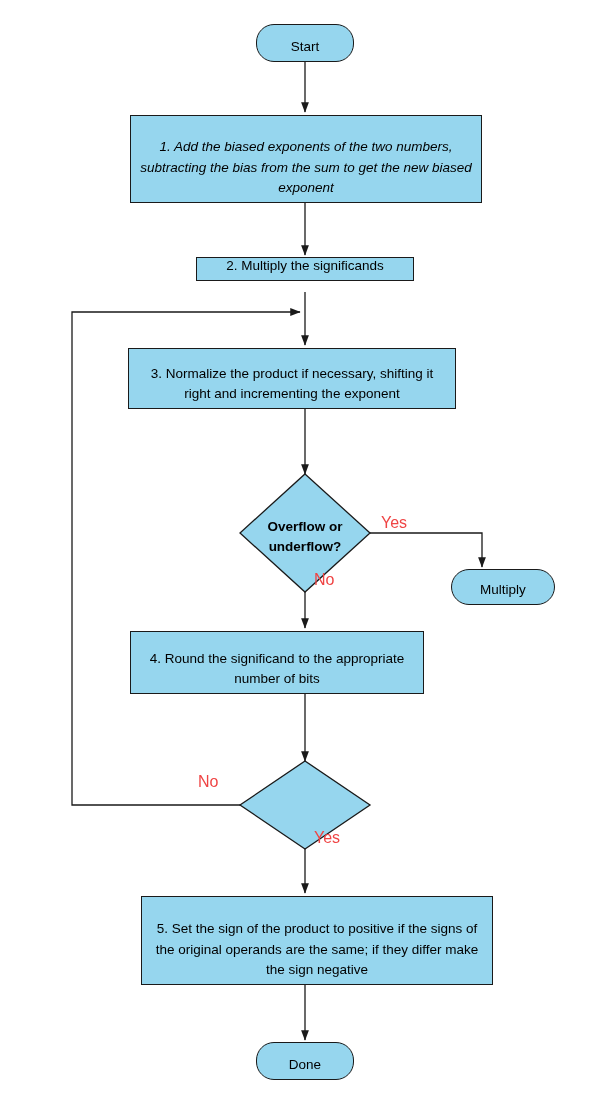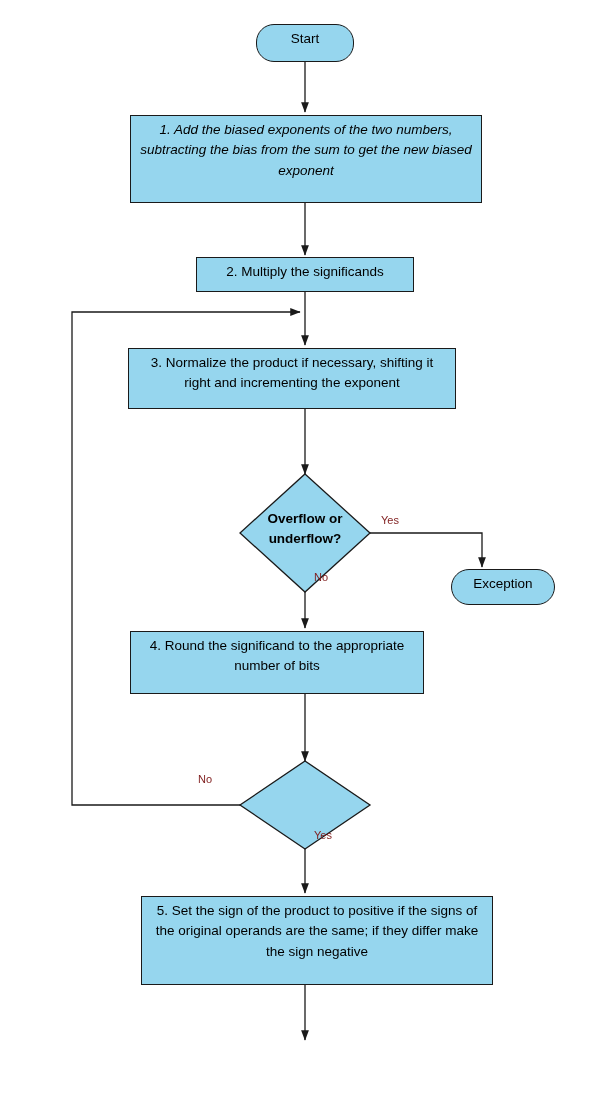--- a/index.html
+++ b/index.html
@@ -23,21 +23,21 @@
   svg.flow-svg {
     position: absolute;
     left: 0; top: 0;
     width: 609px;
     height: 1108px;
   }
   .node {
     position: absolute;
     box-sizing: border-box;
     display: flex;
-    align-items: flex-start;
+    align-items: flex-end;
     justify-content: center;
     text-align: center;
     color: #000000;
     font-size: 13.5px;
     line-height: 1.5;
     padding: 4px 8px;
   }
   .node.terminal {
     background: #96d6ee;
     border: 1.2px solid #1a1a1a;
@@ -52,22 +52,22 @@
     border: none;
   }
   .decision-label {
     position: relative;
     z-index: 3;
     pointer-events: none;
     font-weight: bold;
   }
   .edge-label {
     position: absolute;
-    font-size: 11px;
-    color: #7f1d1d;
+    font-size: 16px;
+    color: #ef4444;
     white-space: nowrap;
   }
 </style>
 </head>
 <body>
 
 <div id="flow-root">
 
   <svg class="flow-svg" viewBox="0 0 609 1108">
     <defs>
@@ -101,44 +101,47 @@
   </svg>
 
   <div class="node terminal" style="left:256px; top:24px; width:98px; height:38px;">
     <span>Start</span>
   </div>
 
   <div class="node process" style="left:130px; top:115px; width:352px; height:88px;font-style:italic;">
     <span>1.  Add the biased exponents of the two numbers, subtracting the bias from the sum to get the new biased exponent</span>
   </div>
 
-  <div class="node process" style="left:196px; top:257px; width:218px; height:35px;">
+  <div class="node process" style="left:196px; top:257px; width:218px; height:24px;">
     <span>2. Multiply the significands</span>
   </div>
 
   <div class="node process" style="left:128px; top:348px; width:328px; height:61px;">
     <span>3. Normalize the product if necessary, shifting it right and incrementing the exponent</span>
   </div>
 
   <div class="node decision" style="left:245px; top:505px; width:120px; height:56px;">
     <span class="decision-label">Overflow or underflow?</span>
   </div>
 
   <div class="node terminal" style="left:451px; top:569px; width:104px; height:36px;">
-    <span>Exception</span>
+    <span>Multiply</span>
   </div>
 
   <div class="node process" style="left:130px; top:631px; width:294px; height:63px;">
     <span>4. Round the significand to the appropriate number of bits</span>
   </div>
 
 
   <div class="node process" style="left:130px; top:896px; width:352px; height:89px;margin-left:11px;">
     <span>5. Set the sign of the product to positive if the signs of the original operands are the same; if they differ make the sign negative</span>
   </div>
 
+  <div class="node terminal" style="left:256px; top:1042px; width:98px; height:38px;">
+    <span>Done</span>
+  </div>
 
   <div class="edge-label" style="left:381px; top:514px;">Yes</div>
   <div class="edge-label" style="left:314px; top:571px;">No</div>
   <div class="edge-label" style="left:198px; top:773px;">No</div>
   <div class="edge-label" style="left:314px; top:829px;">Yes</div>
 
 </div>
 
 </body></html>

